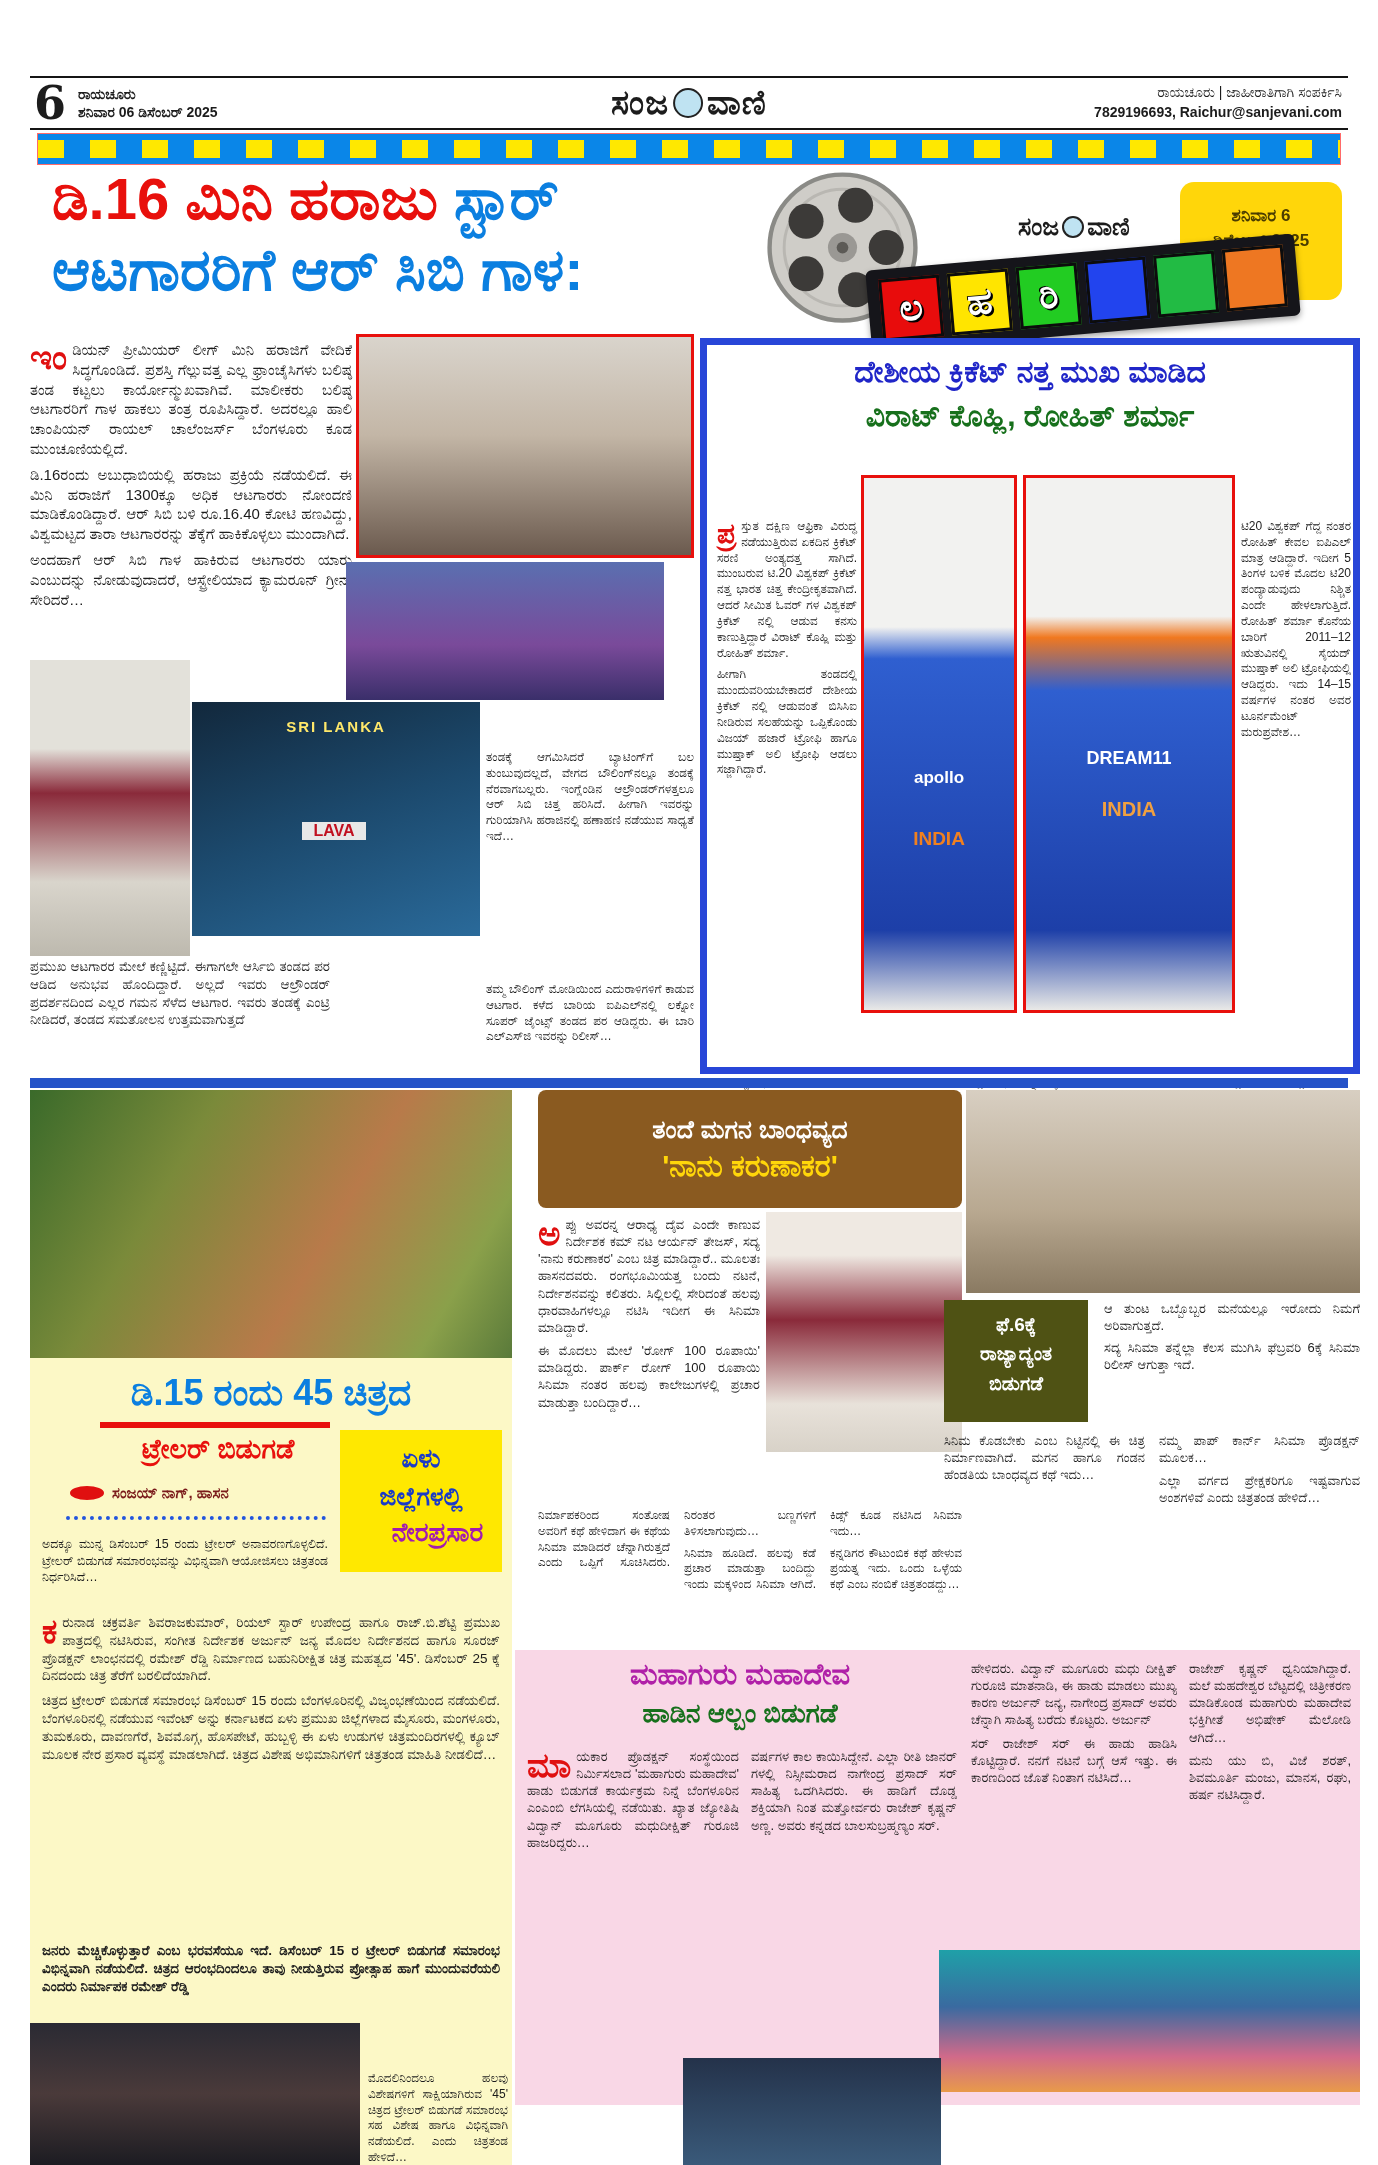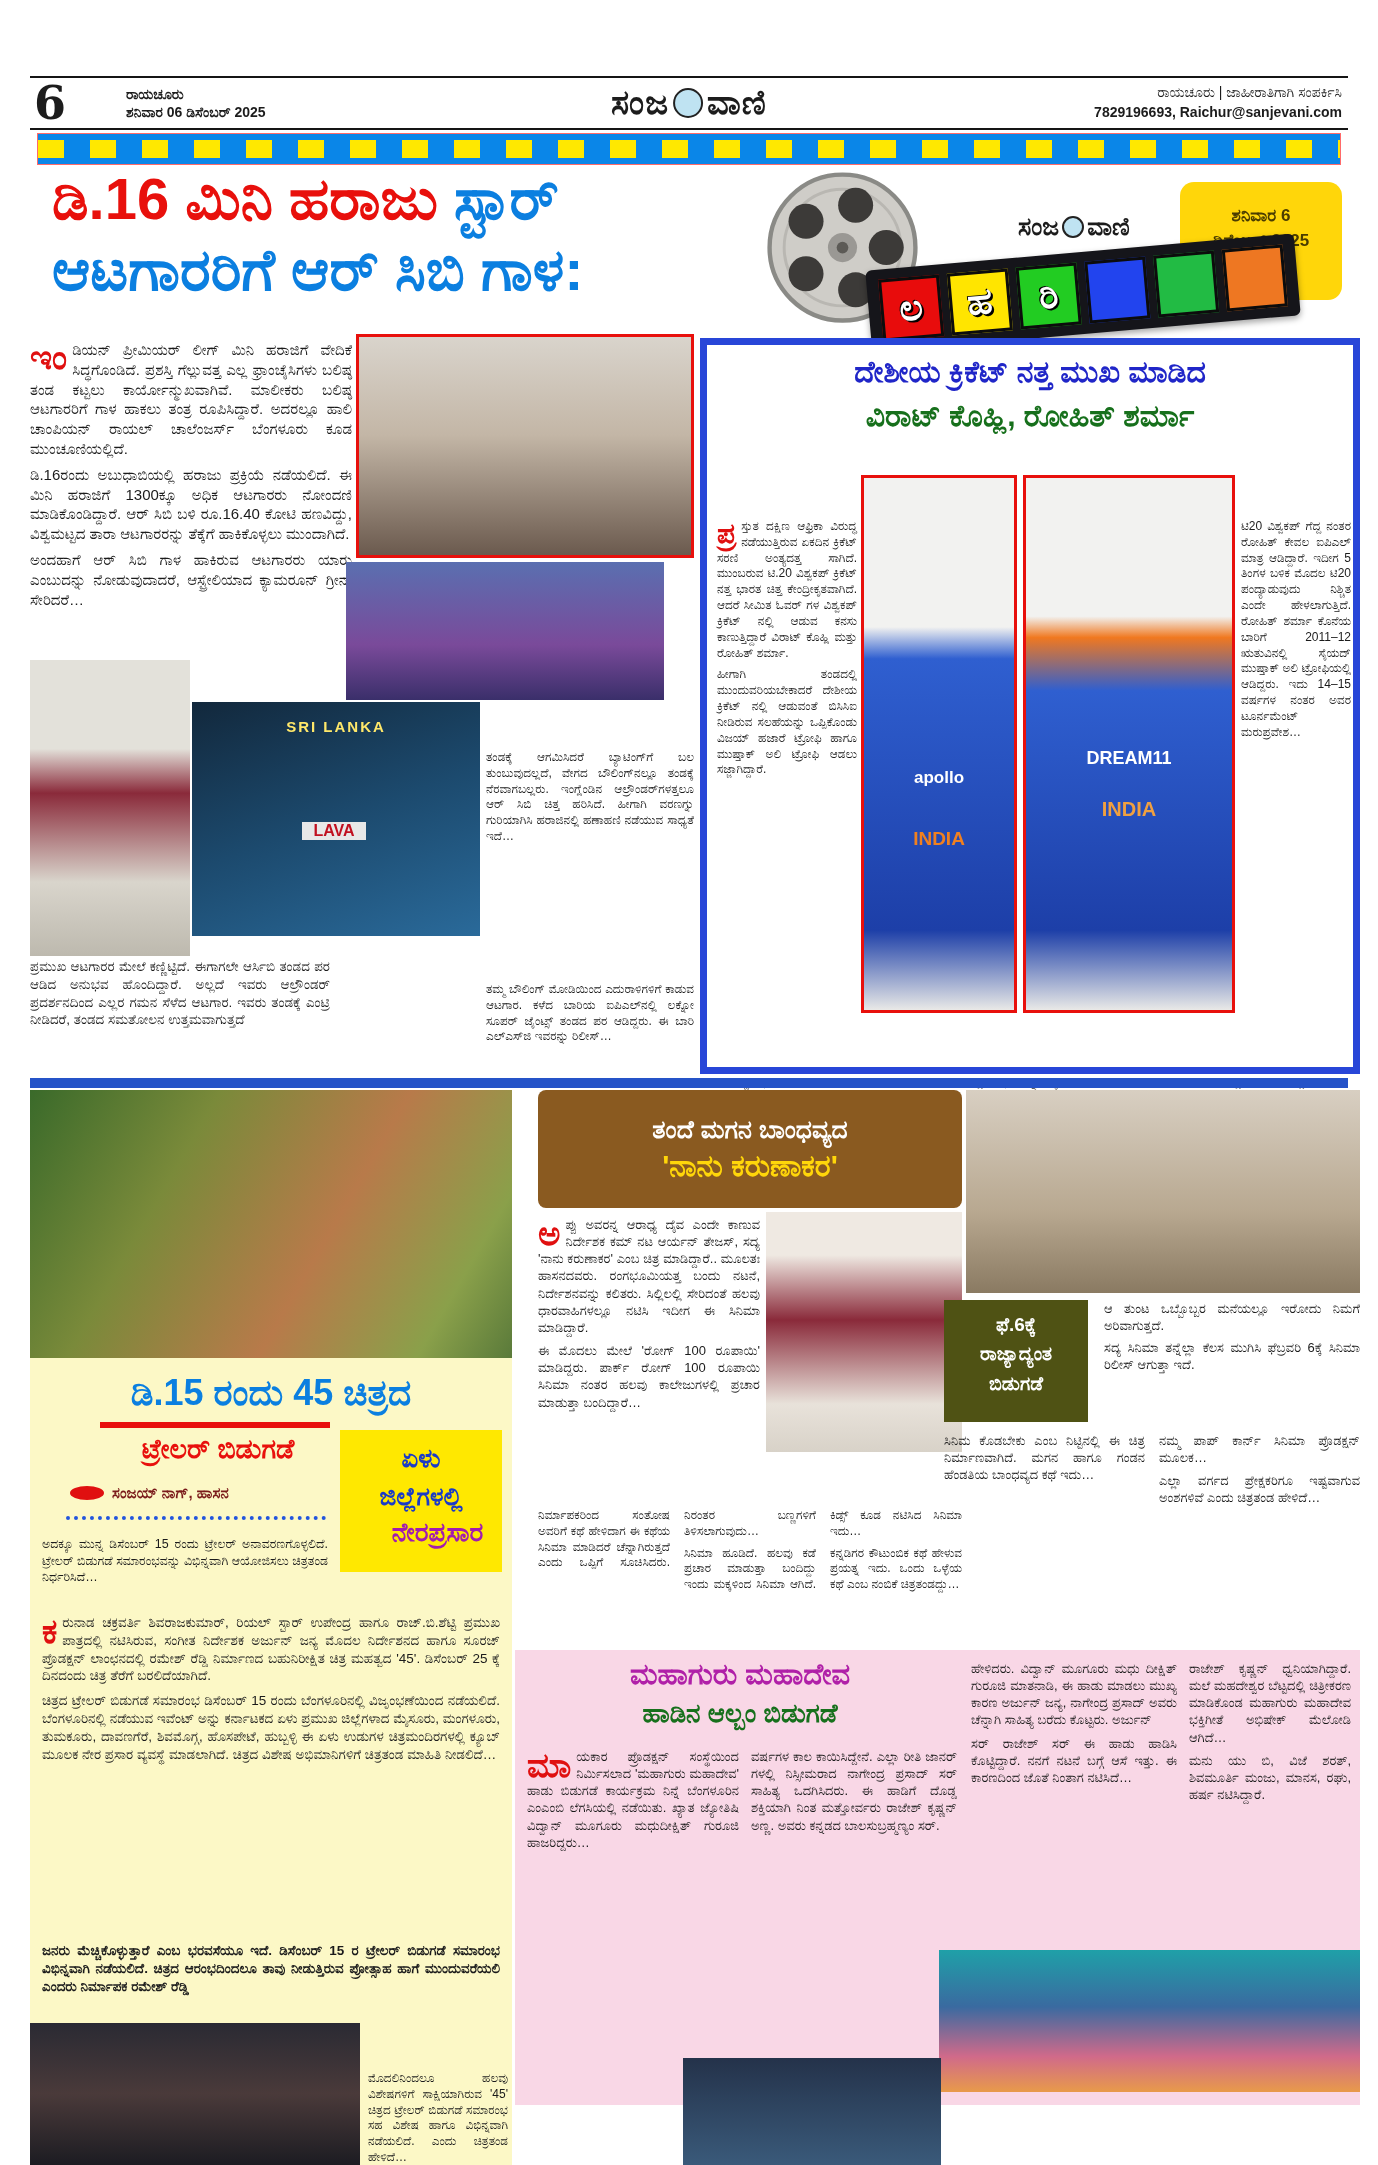--- a/index.html
+++ b/index.html
@@ -10,21 +10,21 @@
   .txt.small{font-size:12px;margin-top:48px;}
   .dcap{float:left;font-size:34px;line-height:.85;font-weight:bold;color:#e01010;margin:3px 5px 0 0;}
   .photo{background-size:cover;}
   .redframe{border:3px solid #e8100c;box-sizing:border-box;}
   .center{text-align:center;}
   .bold{font-weight:bold;}
   
   .header-bar{left:30px;top:76px;width:1318px;height:54px;border-top:2px solid #151515;
               border-bottom:2px solid #151515;display:flex;align-items:center;box-sizing:border-box;}
   .pagenum{font-family:"DejaVu Serif",serif;font-size:46px;font-weight:bold;line-height:1;margin:0 12px 0 4px;}
-  .edblock{font-size:14px;font-weight:bold;line-height:1.3;margin-left:48px;}
+  .edblock{font-size:14px;font-weight:bold;line-height:1.3;}
   .hlogo{position:absolute;left:50%;transform:translateX(-50%);font-size:34px;font-weight:900;
          letter-spacing:1px;display:flex;align-items:center;gap:4px;}
   .emblem{width:26px;height:26px;border-radius:50%;background:#bfe3f2;border:2px solid #222;display:inline-block;}
   .contact{margin-left:auto;text-align:right;font-size:14px;line-height:1.4;margin-right:6px;}
   
   .band{left:38px;top:134px;width:1302px;height:30px;background:#0a86e8;outline:1px solid #ff6a6a;
         display:flex;align-items:center;}
   .band-squares{height:18px;width:100%;
         background:repeating-linear-gradient(90deg,#ffe800 0 26px,#0a86e8 26px 52px);}
   
@@ -138,21 +138,21 @@
 
   <div class="abs photo" style="left:30px;top:660px;width:160px;height:296px;
        background:linear-gradient(180deg,#e3e1da 0%,#e3e1da 30%,#8a2a3a 45%,#d9d5cc 75%,#bdb9ae 100%);"></div>
 
   <div class="abs photo" style="left:192px;top:702px;width:288px;height:234px;
        background:linear-gradient(160deg,#12283c 0%,#1c4a6e 50%,#2a6a9a 100%);">
     <div class="jtxt" style="top:16px;color:#ffe86a;font-size:15px;letter-spacing:2px;">SRI LANKA</div>
     <div class="jtxt" style="top:120px;color:#fff;background:#e8e8e8;width:64px;left:110px;color:#c01020;font-size:16px;">LAVA</div>
   </div>
 
-  <div class="abs txt small" style="left:486px;top:702px;width:208px;height:230px;">ತಂಡಕ್ಕೆ ಆಗಮಿಸಿದರೆ ಬ್ಯಾಟಿಂಗ್‌ಗೆ ಬಲ ತುಂಬುವುದಲ್ಲದೆ, ವೇಗದ ಬೌಲಿಂಗ್‌ನಲ್ಲೂ ತಂಡಕ್ಕೆ ನೆರವಾಗಬಲ್ಲರು. ಇಂಗ್ಲೆಂಡಿನ ಆಲ್ರೌಂಡರ್‌ಗಳತ್ತಲೂ ಆರ್ ಸಿಬಿ ಚಿತ್ತ ಹರಿಸಿದೆ. ಹೀಗಾಗಿ ವರಣಗ್ನು ಗುರಿಯಾಗಿಸಿ ಹರಾಜಿನಲ್ಲಿ ಹಣಾಹಣಿ ನಡೆಯುವ ಸಾಧ್ಯತೆ ಇದೆ…</div>
+  <div class="abs txt small" style="left:486px;top:702px;width:208px;height:230px;">ತಂಡಕ್ಕೆ ಆಗಮಿಸಿದರೆ ಬ್ಯಾಟಿಂಗ್‌ಗೆ ಬಲ ತುಂಬುವುದಲ್ಲದೆ, ವೇಗದ ಬೌಲಿಂಗ್‌ನಲ್ಲೂ ತಂಡಕ್ಕೆ ನೆರವಾಗಬಲ್ಲರು. ಇಂಗ್ಲೆಂಡಿನ ಆಲ್ರೌಂಡರ್‌ಗಳತ್ತಲೂ ಆರ್ ಸಿಬಿ ಚಿತ್ತ ಹರಿಸಿದೆ. ಹೀಗಾಗಿ ಇವರನ್ನು ಗುರಿಯಾಗಿಸಿ ಹರಾಜಿನಲ್ಲಿ ಹಣಾಹಣಿ ನಡೆಯುವ ಸಾಧ್ಯತೆ ಇದೆ…</div>
 
   <div class="abs txt" style="left:30px;top:958px;width:300px;height:108px;font-size:13.5px;">ಪ್ರಮುಖ ಆಟಗಾರರ ಮೇಲೆ ಕಣ್ಣಿಟ್ಟಿದೆ. ಈಗಾಗಲೇ ಆರ್ಸಿಬಿ ತಂಡದ ಪರ ಆಡಿದ ಅನುಭವ ಹೊಂದಿದ್ದಾರೆ. ಅಲ್ಲದೆ ಇವರು ಆಲ್ರೌಂಡರ್ ಪ್ರದರ್ಶನದಿಂದ ಎಲ್ಲರ ಗಮನ ಸೆಳೆದ ಆಟಗಾರ. ಇವರು ತಂಡಕ್ಕೆ ಎಂಟ್ರಿ ನೀಡಿದರೆ, ತಂಡದ ಸಮತೋಲನ ಉತ್ತಮವಾಗುತ್ತದೆ</div>
 
   <div class="abs txt small" style="left:486px;top:934px;width:208px;height:136px;">ತಮ್ಮ ಬೌಲಿಂಗ್ ಮೋಡಿಯಿಂದ ಎದುರಾಳಿಗಳಿಗೆ ಕಾಡುವ ಆಟಗಾರ. ಕಳೆದ ಬಾರಿಯ ಐಪಿಎಲ್‌ನಲ್ಲಿ ಲಕ್ನೋ ಸೂಪರ್ ಜೈಂಟ್ಸ್ ತಂಡದ ಪರ ಆಡಿದ್ದರು. ಈ ಬಾರಿ ಎಲ್‌ಎಸ್‌ಜಿ ಇವರನ್ನು ರಿಲೀಸ್…</div>
 
   <div class="abs bluebox">
     <div class="abs center bb-h1" style="left:0;top:10px;width:646px;">ದೇಶೀಯ ಕ್ರಿಕೆಟ್ ನತ್ತ ಮುಖ ಮಾಡಿದ</div>
     <div class="abs center bb-h2" style="left:0;top:54px;width:646px;">ವಿರಾಟ್ ಕೊಹ್ಲಿ, ರೋಹಿತ್ ಶರ್ಮಾ</div>
 
     <div class="abs txt small" style="left:10px;top:126px;width:140px;height:548px;">

